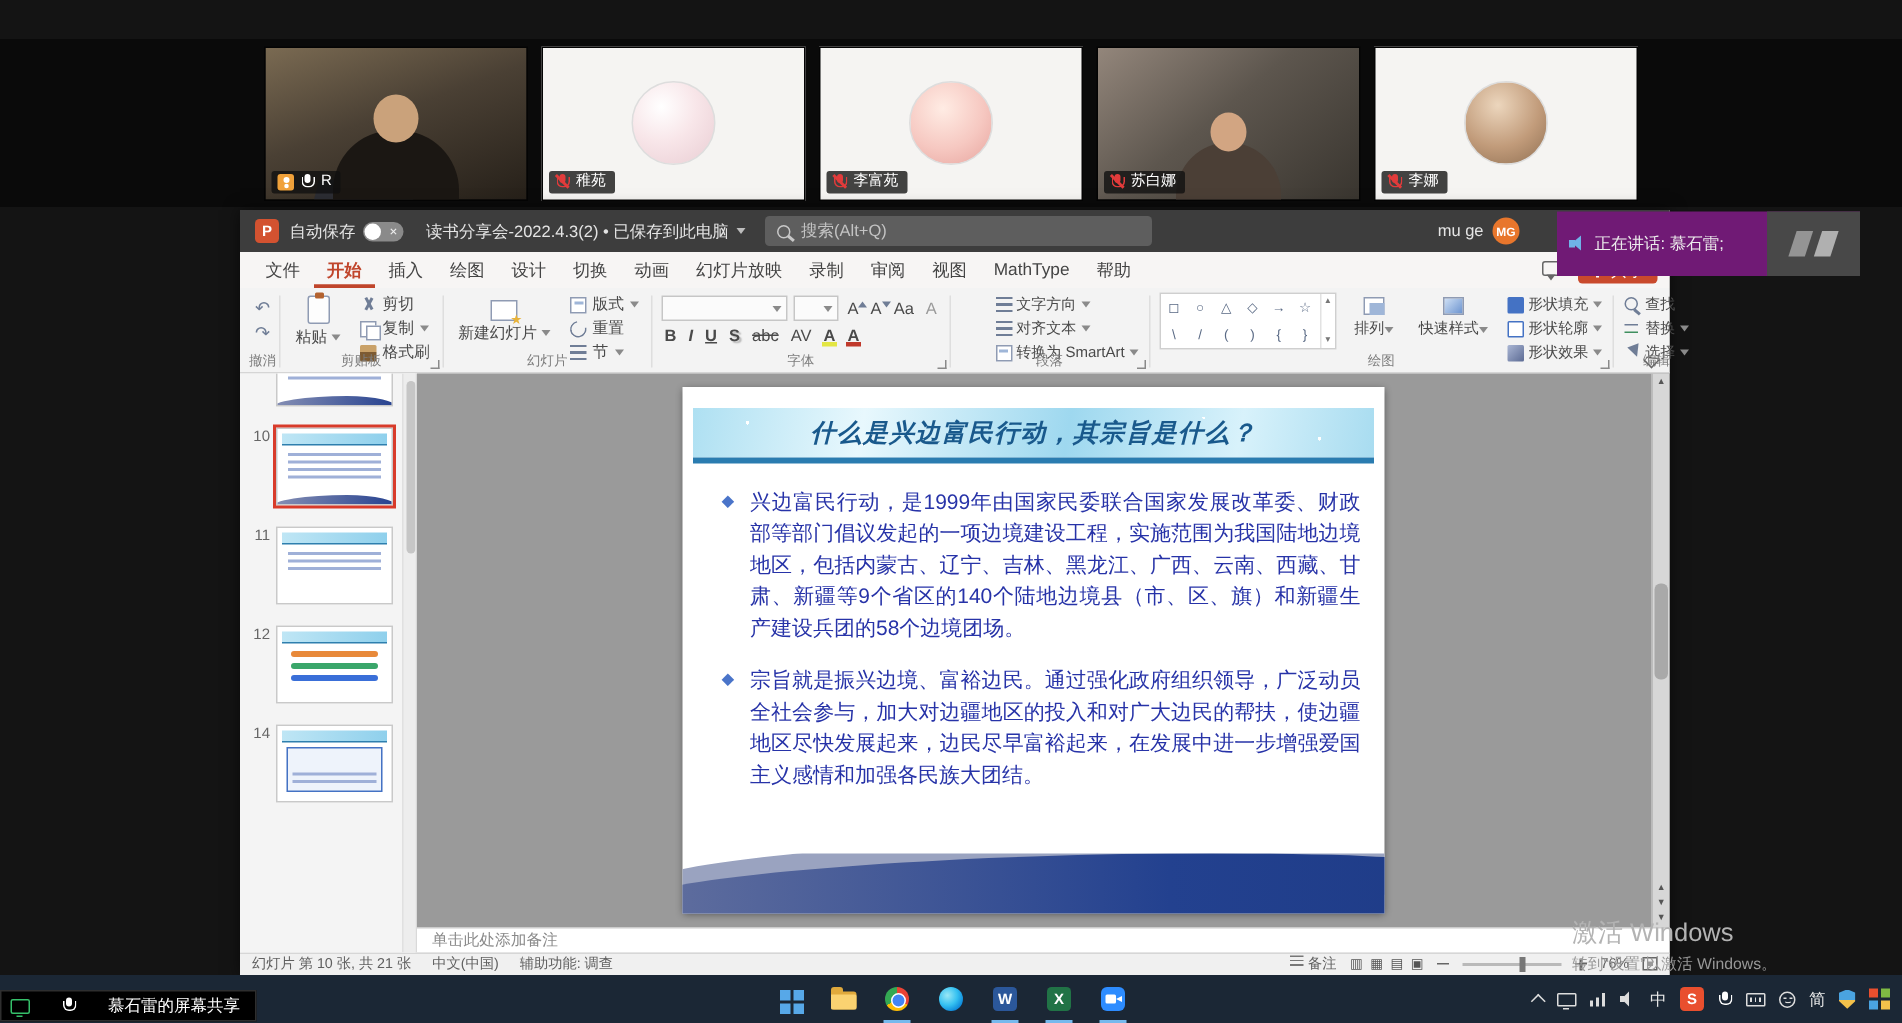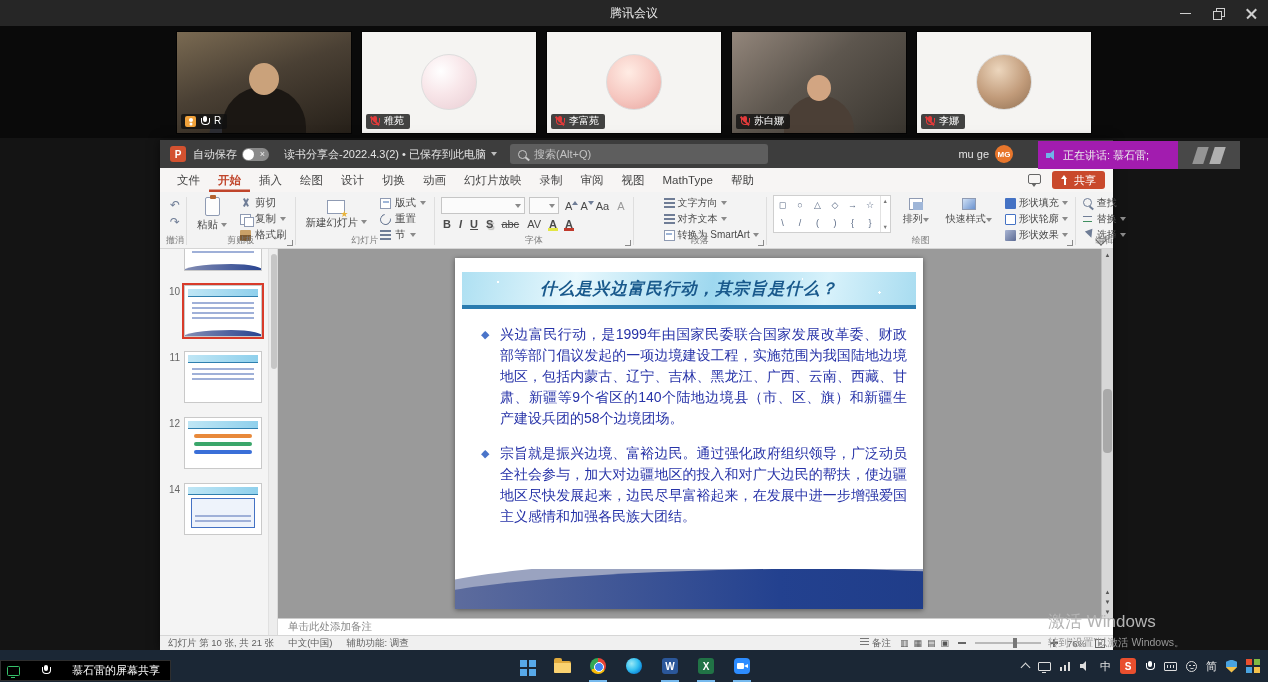--- a/index.html
+++ b/index.html
@@ -221,36 +221,36 @@
   .sw-grey { position:absolute; bottom:5px; left:-30px; width:120%; height:46px; background:#9aa3c0;
              border-radius:100% 100% 0 0/100% 100% 0 0; transform:rotate(-2deg); }
   .sw-blue { position:absolute; bottom:-15px; left:-40px; width:130%; height:54px;
              background:linear-gradient(90deg,#64719f,#23418f 60%,#1d3a85);
              border-radius:100% 100% 0 0/95% 95% 0 0; transform:rotate(-1.5deg); }
 
   .notes { height:17px; background:#fff; border-top:1px solid #ccc; font-size:10.5px; color:#8a8a8a;
            display:flex; align-items:center; padding-left:10px; flex:none; }
 
   
-  .statusbar { height:15px; background:#f0f0f0; border-top:1px solid #d6d6d6; display:flex; align-items:center;
+  .statusbar { height:15px; background:#f0f0f0; border-top:1px solid #d6d6d6; display:flex; align-items:flex-start;
                font-size:9.5px; color:#5f5f5f; padding:0 8px; gap:14px; flex:none; }
   .sb-right { margin-left:auto; display:flex; align-items:center; gap:9px; }
   .sb-views { display:flex; gap:5px; font-size:9px; color:#555; }
   .notes-ic { width:9px; height:8px; background:repeating-linear-gradient(#777 0 1px,transparent 1px 3px); display:inline-block; margin-right:3px; }
   .zminus { width:8px; height:1.5px; background:#666; display:inline-block; }
   .zplus { width:8px; height:8px; position:relative; display:inline-block; }
   .zplus::before { content:""; position:absolute; left:0; top:3.2px; width:8px; height:1.5px; background:#666; }
   .zplus::after  { content:""; position:absolute; left:3.2px; top:0; width:1.5px; height:8px; background:#666; }
   .zoom-slider { width:66px; height:2px; background:#b9b9b9; position:relative; }
   .zoom-thumb { position:absolute; left:58%; top:-4px; width:4px; height:10px; background:#777; }
   .fit-ic { width:10px; height:9px; border:1px solid #666; position:relative; display:inline-block; }
   .fit-ic::after { content:""; position:absolute; left:2px; top:2px; right:2px; bottom:2px; background:#999; }
 
   
-  .speaking { position:absolute; left:1038px; top:141px; width:202px; height:28px; background:#a21caf;
+  .speaking { position:absolute; left:1038px; top:141px; width:202px; height:43px; background:#701a75;
               display:flex; align-items:center; gap:6px; padding:0 0 0 8px; color:#ececec; font-size:11px; z-index:6; }
   .spk { width:11px; height:11px; position:relative; flex:none; }
   .spk::before { content:""; position:absolute; left:0; top:3px; width:4px; height:5px; background:#6fb3e8; }
   .spk::after { content:""; position:absolute; left:2px; top:0; border-right:6px solid #6fb3e8;
                 border-top:5.5px solid transparent; border-bottom:5.5px solid transparent; }
   .wavepanel { margin-left:auto; width:62px; height:100%; background:#484848; display:flex;
                align-items:center; justify-content:center; gap:6px; }
   .wv { width:11px; height:17px; background:#949494; transform:skewX(-18deg); }
   .wv.l2 { background:#b0b0b0; }
 
@@ -311,28 +311,20 @@
   .ic-shield { width:11px; height:13px; background:linear-gradient(#4aa3e0 50%,#f3c14b 50%);
                clip-path:polygon(50% 0,100% 18%,100% 60%,50% 100%,0 60%,0 18%); }
   .ic-grid { width:6px; height:6px; background:#e94f2e; margin:0 8px 8px 0;
              box-shadow:8px 0 0 #7fba43, 0 8px 0 #4aa3e0, 8px 8px 0 #f3c14b; }
 </style>
 </head>
 <body>
 
 <div class="root">
 
-  <div class="mtg-titlebar">
-    <span>腾讯会议</span>
-    <div class="win-ctrls">
-      <span class="wc wc-min"></span>
-      <span class="wc wc-restore"></span>
-      <span class="wc wc-close"></span>
-    </div>
-  </div>
 
   <div class="video-strip">
     <div class="vtile t1">
       <span class="laptop"></span>
       <span class="person"></span>
       <div class="vlabel">
         <span class="hbadge"></span>
         <span class="mic"></span>
         <span>R</span>
       </div>

